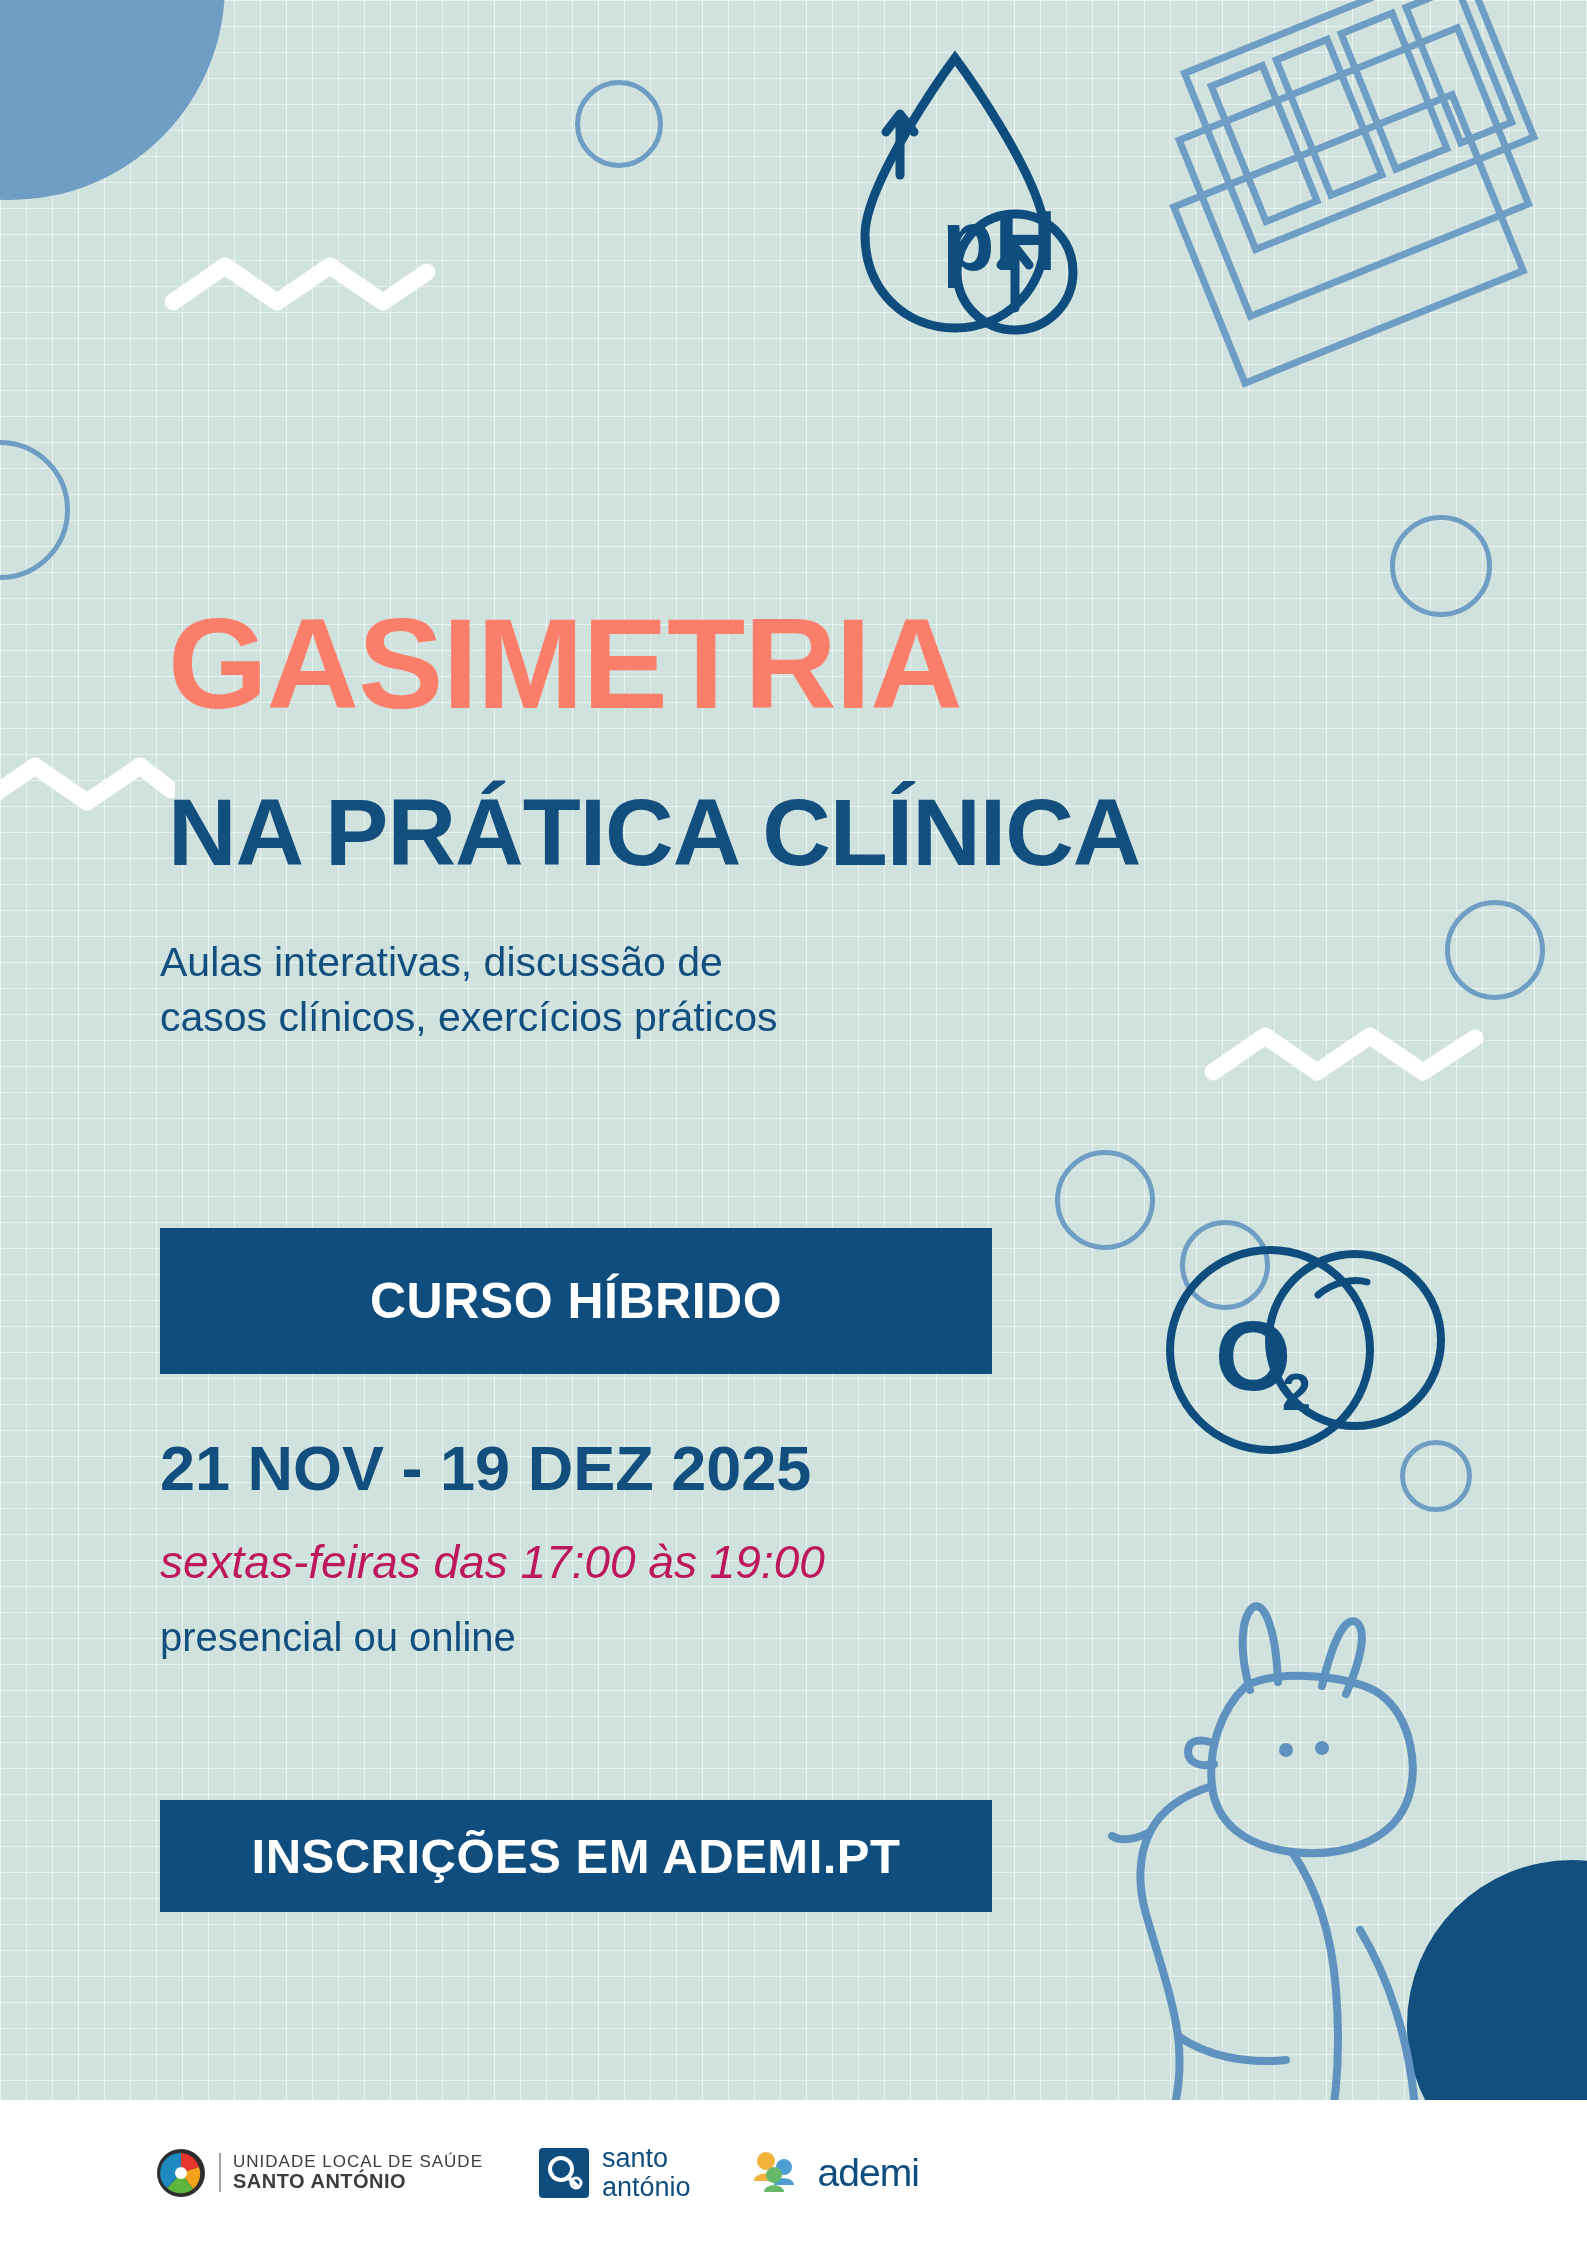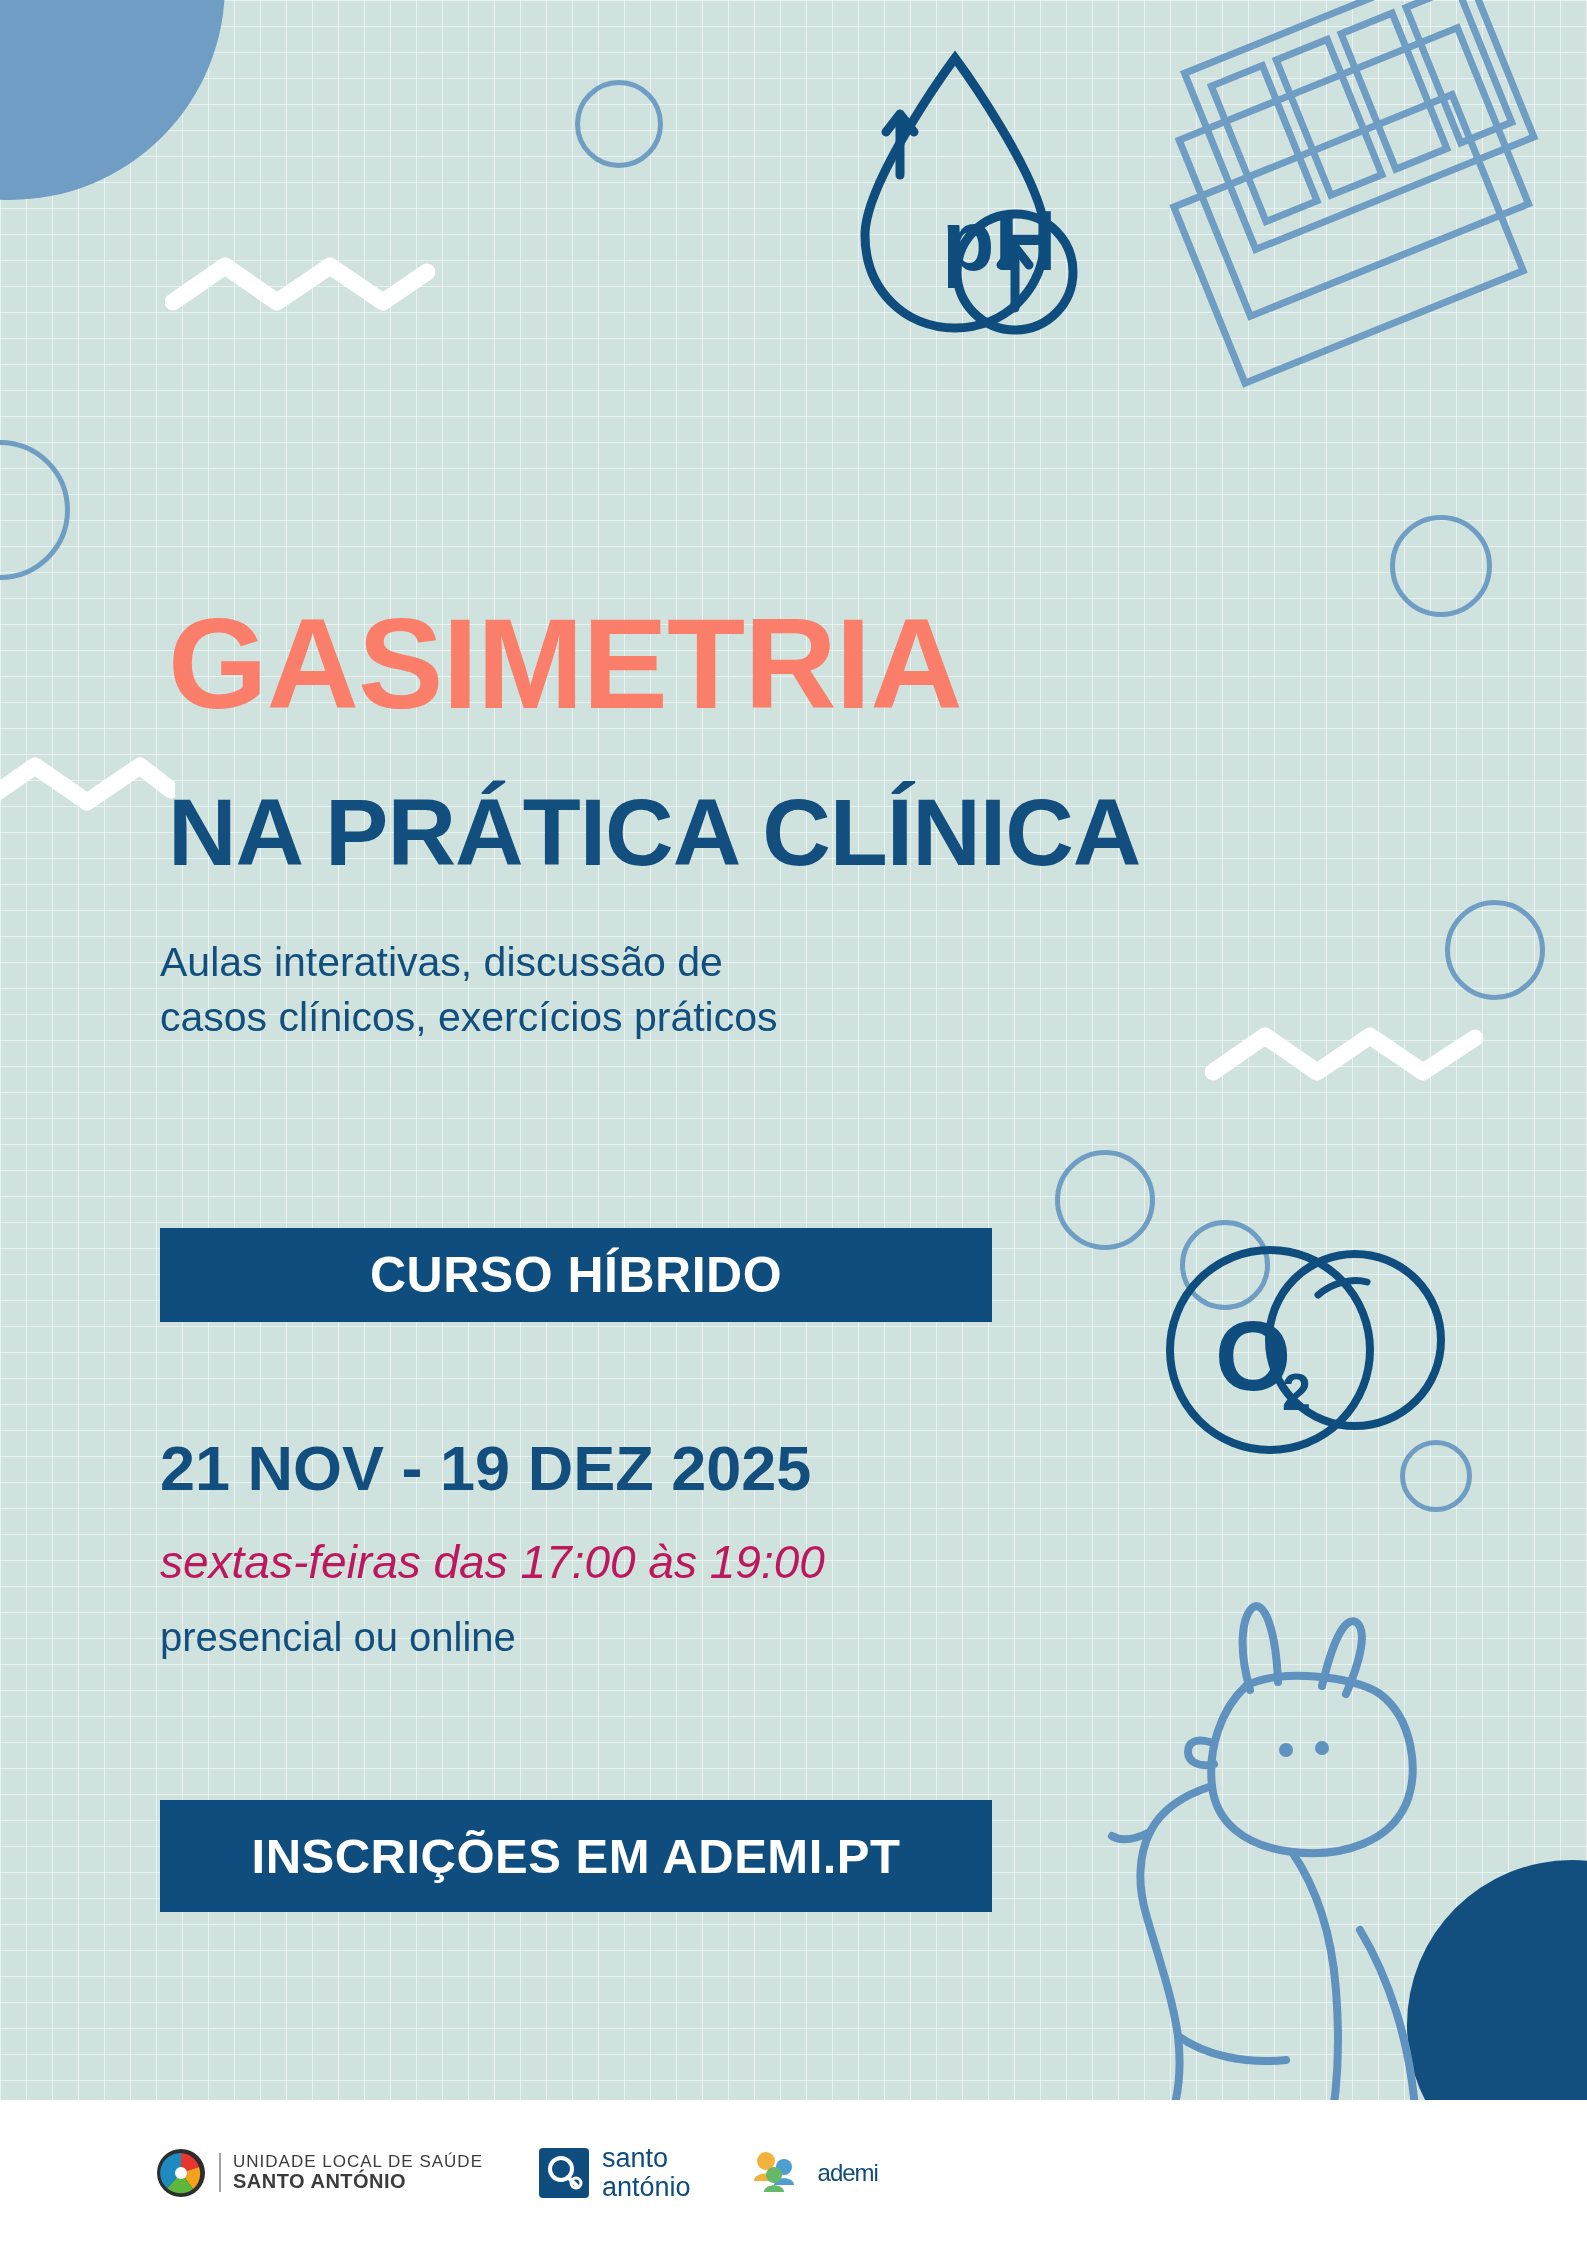--- a/index.html
+++ b/index.html
@@ -125,21 +125,21 @@
     font-weight: bold;
     z-index: 5;
     display: flex;
     align-items: center;
     justify-content: center;
   }
   .badge-course {
     top: 1228px;
     left: 160px;
     width: 832px;
-    height: 94px;
+    height: 146px;
     font-size: 50px;
     letter-spacing: 0.5px;
   }
   .badge-enroll {
     top: 1800px;
     left: 160px;
     width: 832px;
     height: 112px;
     font-size: 49px;
     letter-spacing: 0.5px;
@@ -207,21 +207,21 @@
     letter-spacing: 0.5px;
   }
   .sa-text {
     display: flex;
     flex-direction: column;
     line-height: 1.05;
     color: #0e4d7d;
     font-size: 27px;
   }
   .ademi-text {
-    font-size: 24px;
+    font-size: 39px;
     color: #0e4d7d;
     letter-spacing: -1px;
     text-align: right;
   }
 </style>
 </head>
 <body>
 
 <div id="poster">
 

